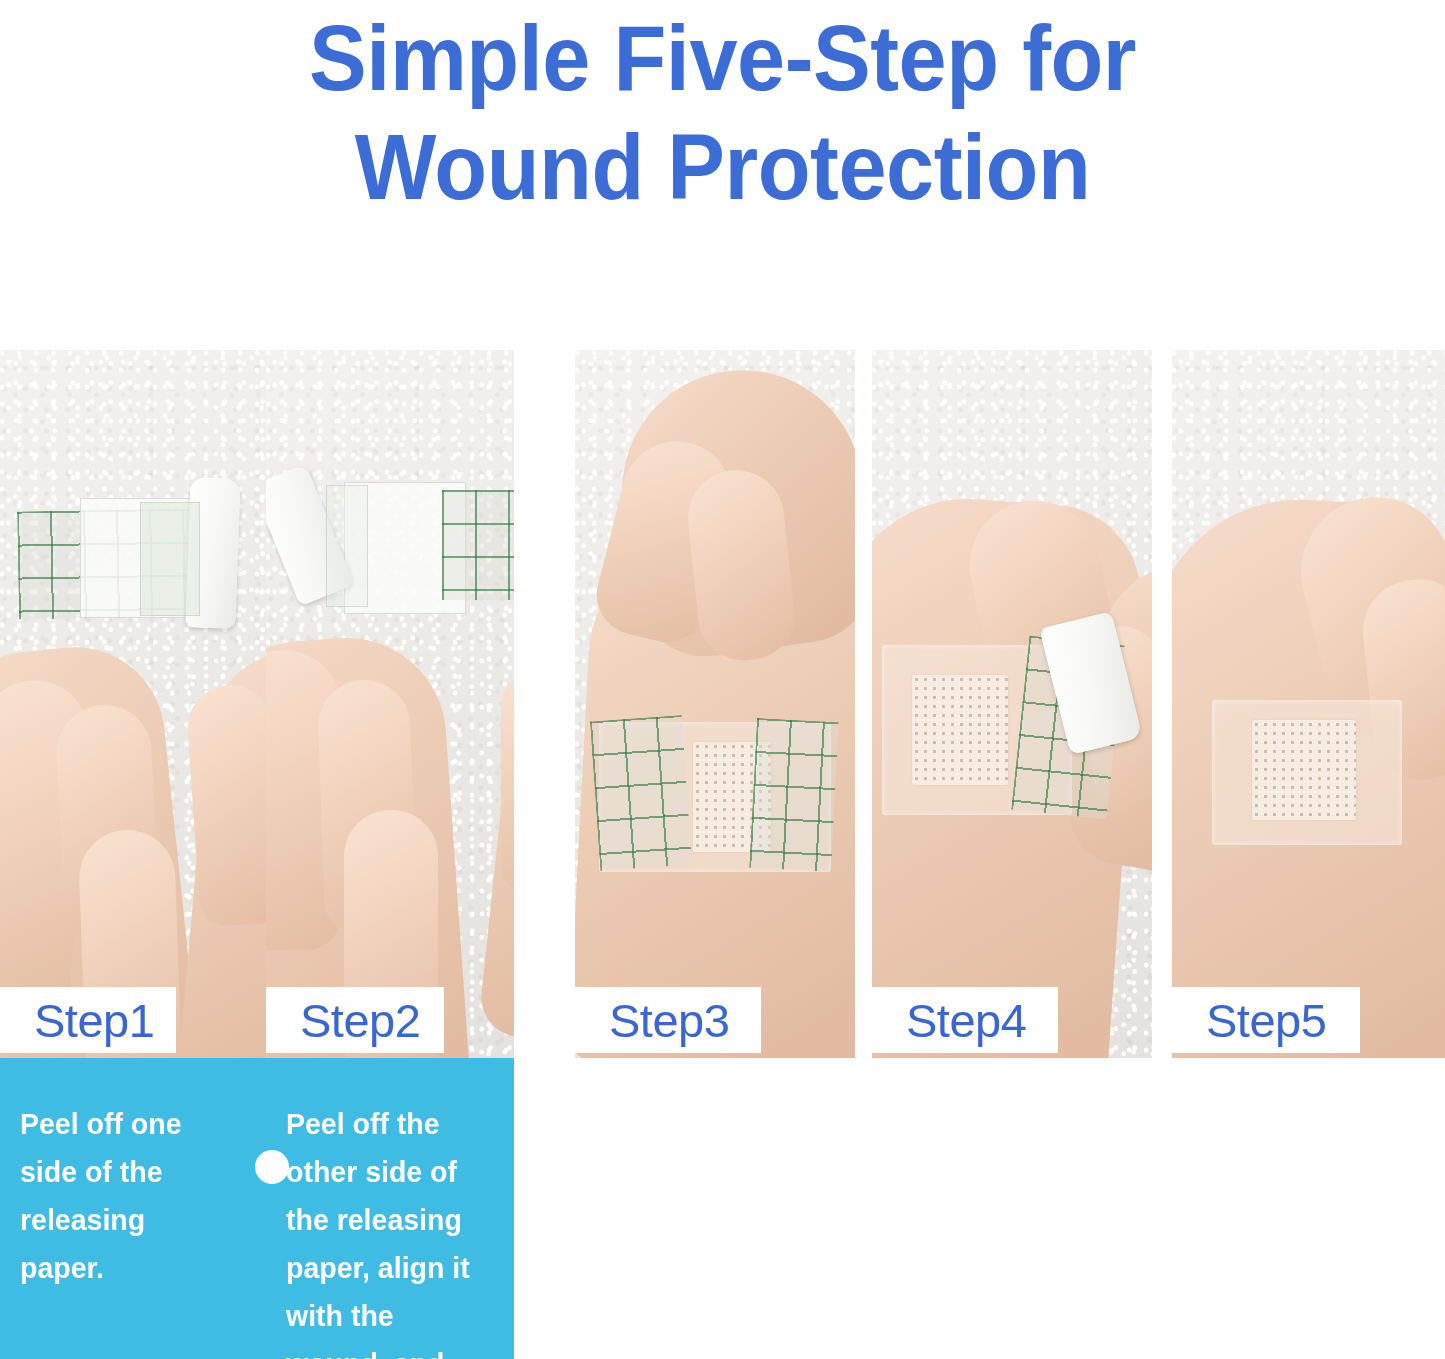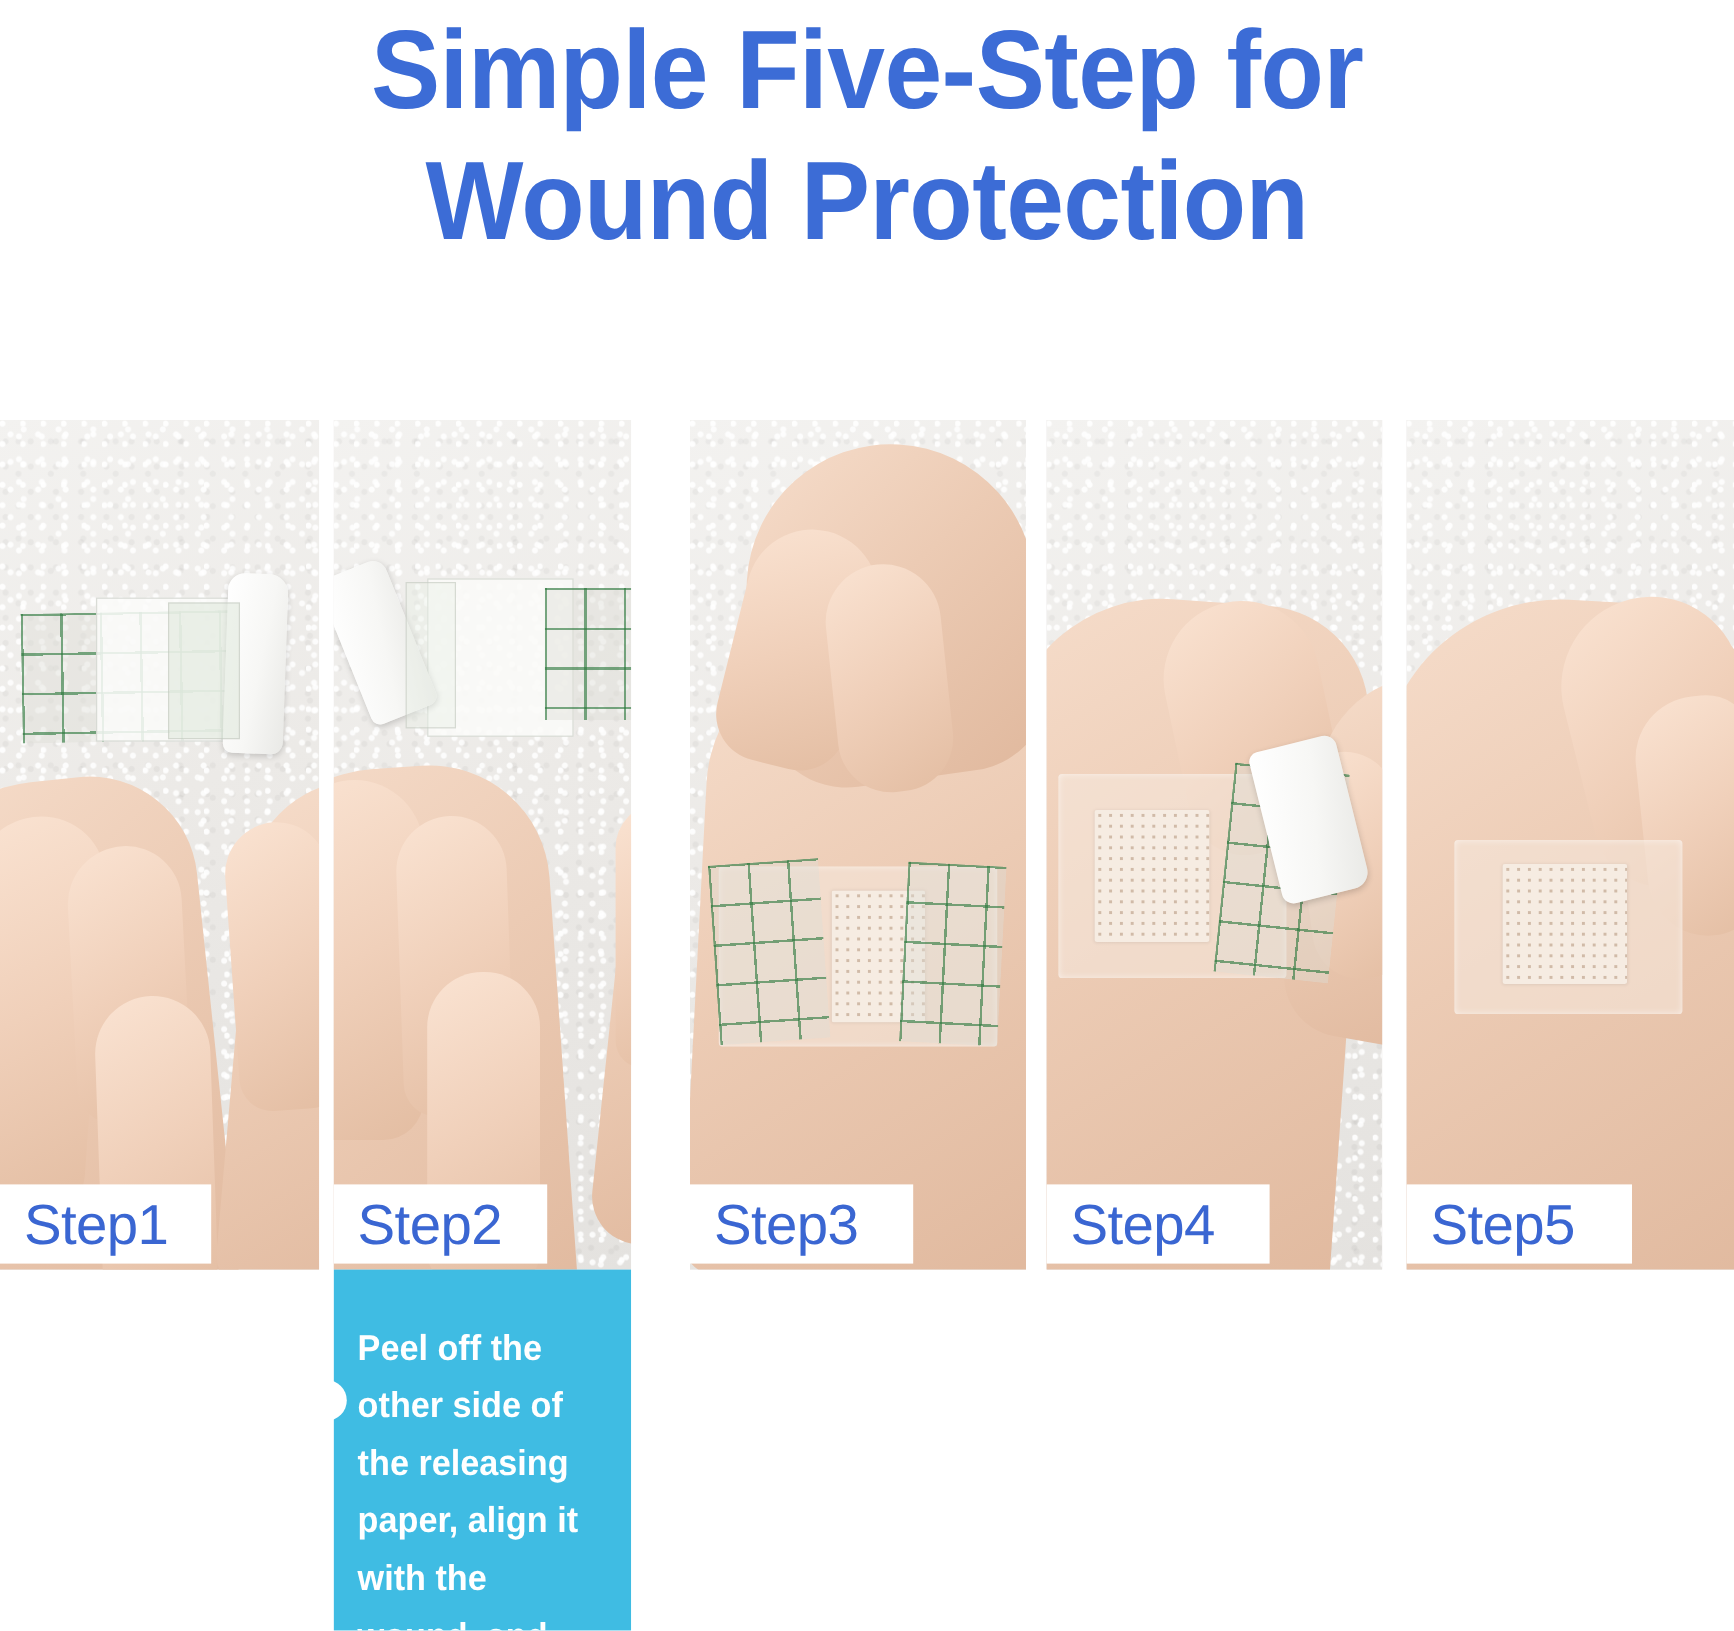--- a/index.html
+++ b/index.html
@@ -9,21 +9,21 @@
   .title-wrap{position:absolute;left:0;top:0;width:1445px;height:232px;display:flex;flex-direction:column;
     align-items:center;justify-content:flex-start;padding-top:4px;box-sizing:border-box;}
   .title-line{font-family:"Liberation Sans Narrow","Liberation Sans",sans-serif;font-weight:bold;
     color:#3c6cd6;font-size:93px;line-height:109px;letter-spacing:-0.5px;white-space:nowrap;
     transform:scaleX(0.93);transform-origin:center;}
 
   
   .board{position:absolute;left:0;top:350px;width:1445px;height:1009px;}
   .col{position:absolute;top:0;height:1009px;overflow:hidden;}
   .col.c0{left:0px;width:266px;}
-  .col.c1{left:278px;width:248px;}
+  .col.c1{left:266px;width:248px;}
   .col.c2{left:575px;width:280px;}
   .col.c3{left:872px;width:280px;}
   .col.c4{left:1172px;width:289px;}
 
   
   .photo{position:absolute;left:0;top:0;width:100%;height:708px;overflow:hidden;
     background:#e8e7e5;}
   .wall{position:absolute;inset:0;
     background:
       radial-gradient(circle at 12% 18%, rgba(255,255,255,.9) 0 2px, transparent 3px),
@@ -52,21 +52,21 @@
     background-image:radial-gradient(circle,rgba(196,170,148,.75) 0 1.4px,transparent 1.6px);
     background-size:9px 9px;box-shadow:0 0 3px rgba(0,0,0,.08);}
   .paper{position:absolute;background:linear-gradient(100deg,#ffffff 0%,#f7f7f5 55%,#e9e9e6 100%);
     box-shadow:0 2px 5px rgba(0,0,0,.18);}
   .tape-edge{position:absolute;background:rgba(246,233,222,.55);border-radius:3px;
     box-shadow:inset 0 0 6px rgba(255,255,255,.6);}
 
   
   .label-band{position:absolute;top:637px;height:66px;background:#ffffff;display:flex;align-items:center;}
   .label-band span{color:#3a66d2;font-size:47px;line-height:47px;font-weight:normal;
-    font-family:"Liberation Sans",sans-serif;letter-spacing:-0.5px;padding-left:20px;}
+    font-family:"Liberation Sans",sans-serif;letter-spacing:-0.5px;padding-left:34px;}
 
   
   .caption{position:absolute;left:0;top:708px;width:100%;height:301px;background:#3fbce3;
     box-sizing:border-box;padding:42px 20px 0 20px;}
   .caption p{margin:0;color:#ffffff;font-size:30px;line-height:48px;font-weight:bold;
     font-family:"Liberation Sans Narrow","Liberation Sans",sans-serif;
     transform:scaleX(0.95);transform-origin:left top;}
 
   
   .dot{position:absolute;width:34px;height:34px;border-radius:50%;background:#ffffff;top:1150px;}
@@ -94,20 +94,23 @@
       <div class="skin" style="left:196px;top:300px;width:170px;height:440px;border-radius:90px 60px 40px 40px;transform:rotate(5deg);"></div>
       <div class="skin soft" style="left:193px;top:335px;width:86px;height:240px;border-radius:44px 44px 28px 28px;transform:rotate(-4deg);"></div>
 
       <div class="grid-film" style="left:18px;top:160px;width:180px;height:108px;transform:rotate(-1deg);"></div>
       <div class="film" style="left:80px;top:148px;width:120px;height:118px;background:rgba(252,252,250,.86);"></div>
       <div class="paper" style="left:188px;top:128px;width:50px;height:150px;border-radius:14px 16px 10px 8px;transform:rotate(2deg);"></div>
       <div class="film" style="left:140px;top:152px;width:58px;height:112px;background:rgba(214,226,210,.45);"></div>
     </div>
     <div class="label-band" style="left:0;width:176px;">
       <span>Step1</span>
+    </div>
+    <div class="caption">
+      <p>Peel off one side of the releasing paper.</p>
     </div>
   </div>
 
   <div class="col c1">
     <div class="photo">
       <div class="wall"></div>
 
       <div class="skin" style="left:-80px;top:290px;width:270px;height:480px;border-radius:130px 100px 40px 40px;transform:rotate(-4deg);"></div>
       <div class="skin soft" style="left:-40px;top:300px;width:115px;height:300px;border-radius:58px 58px 34px 30px;"></div>
       <div class="skin soft" style="left:55px;top:330px;width:92px;height:250px;border-radius:46px 46px 28px 28px;transform:rotate(-2deg);"></div>

